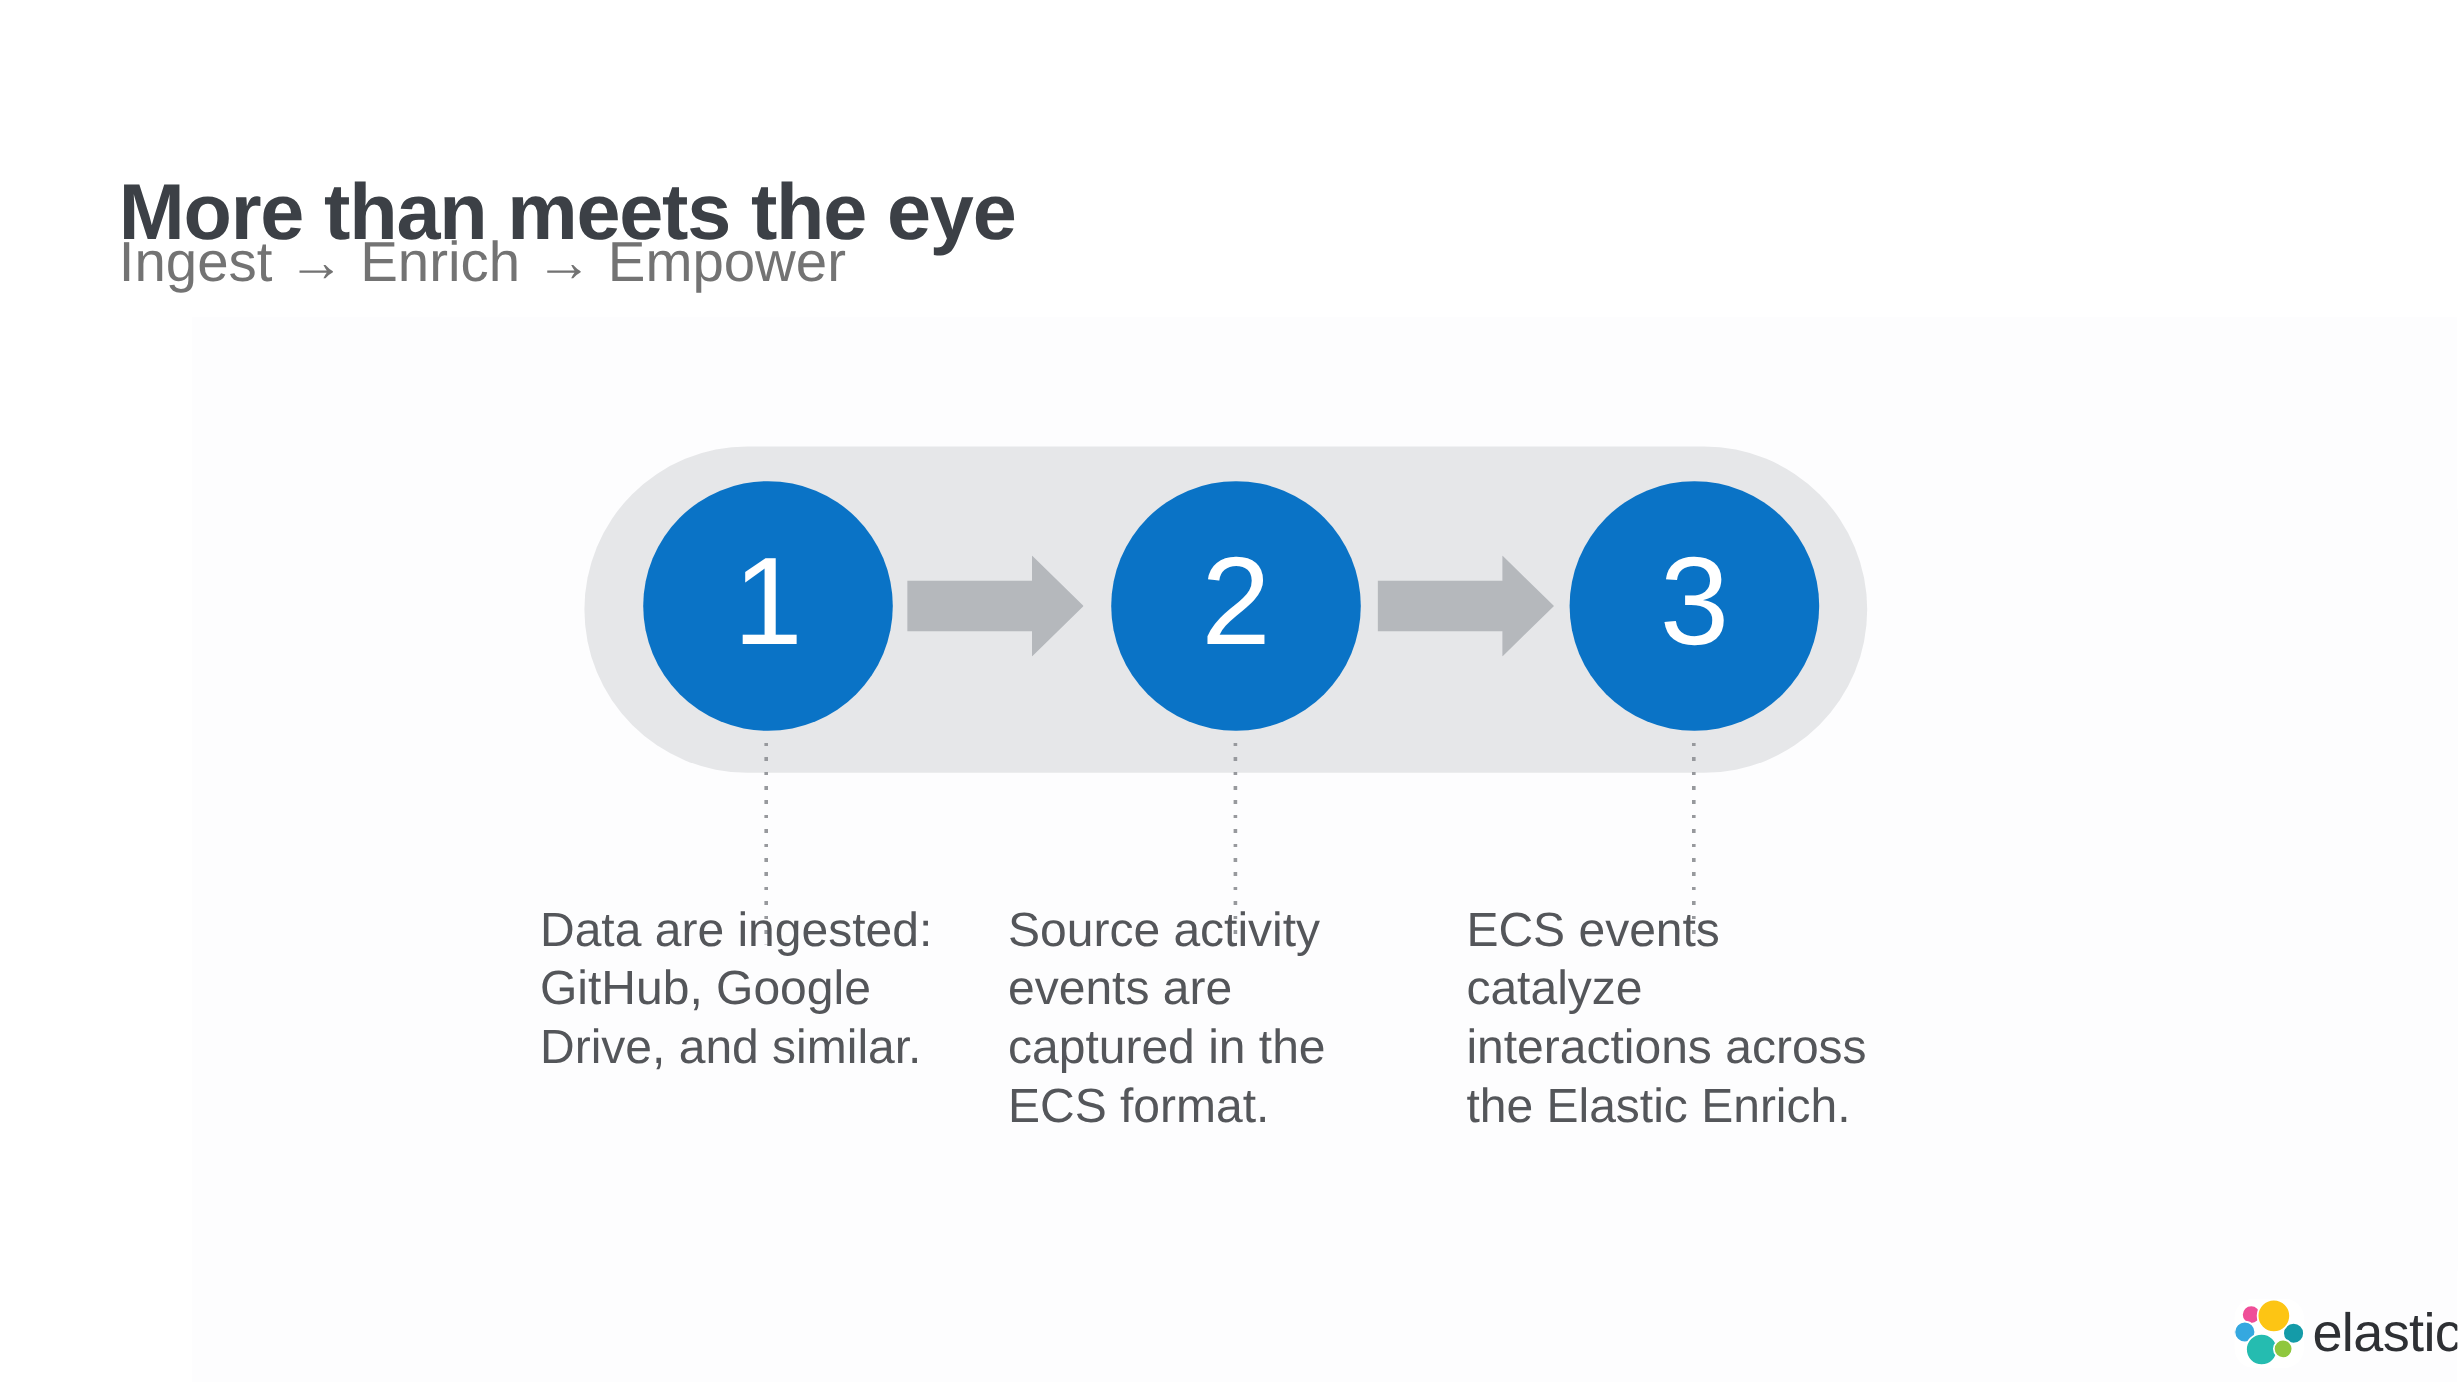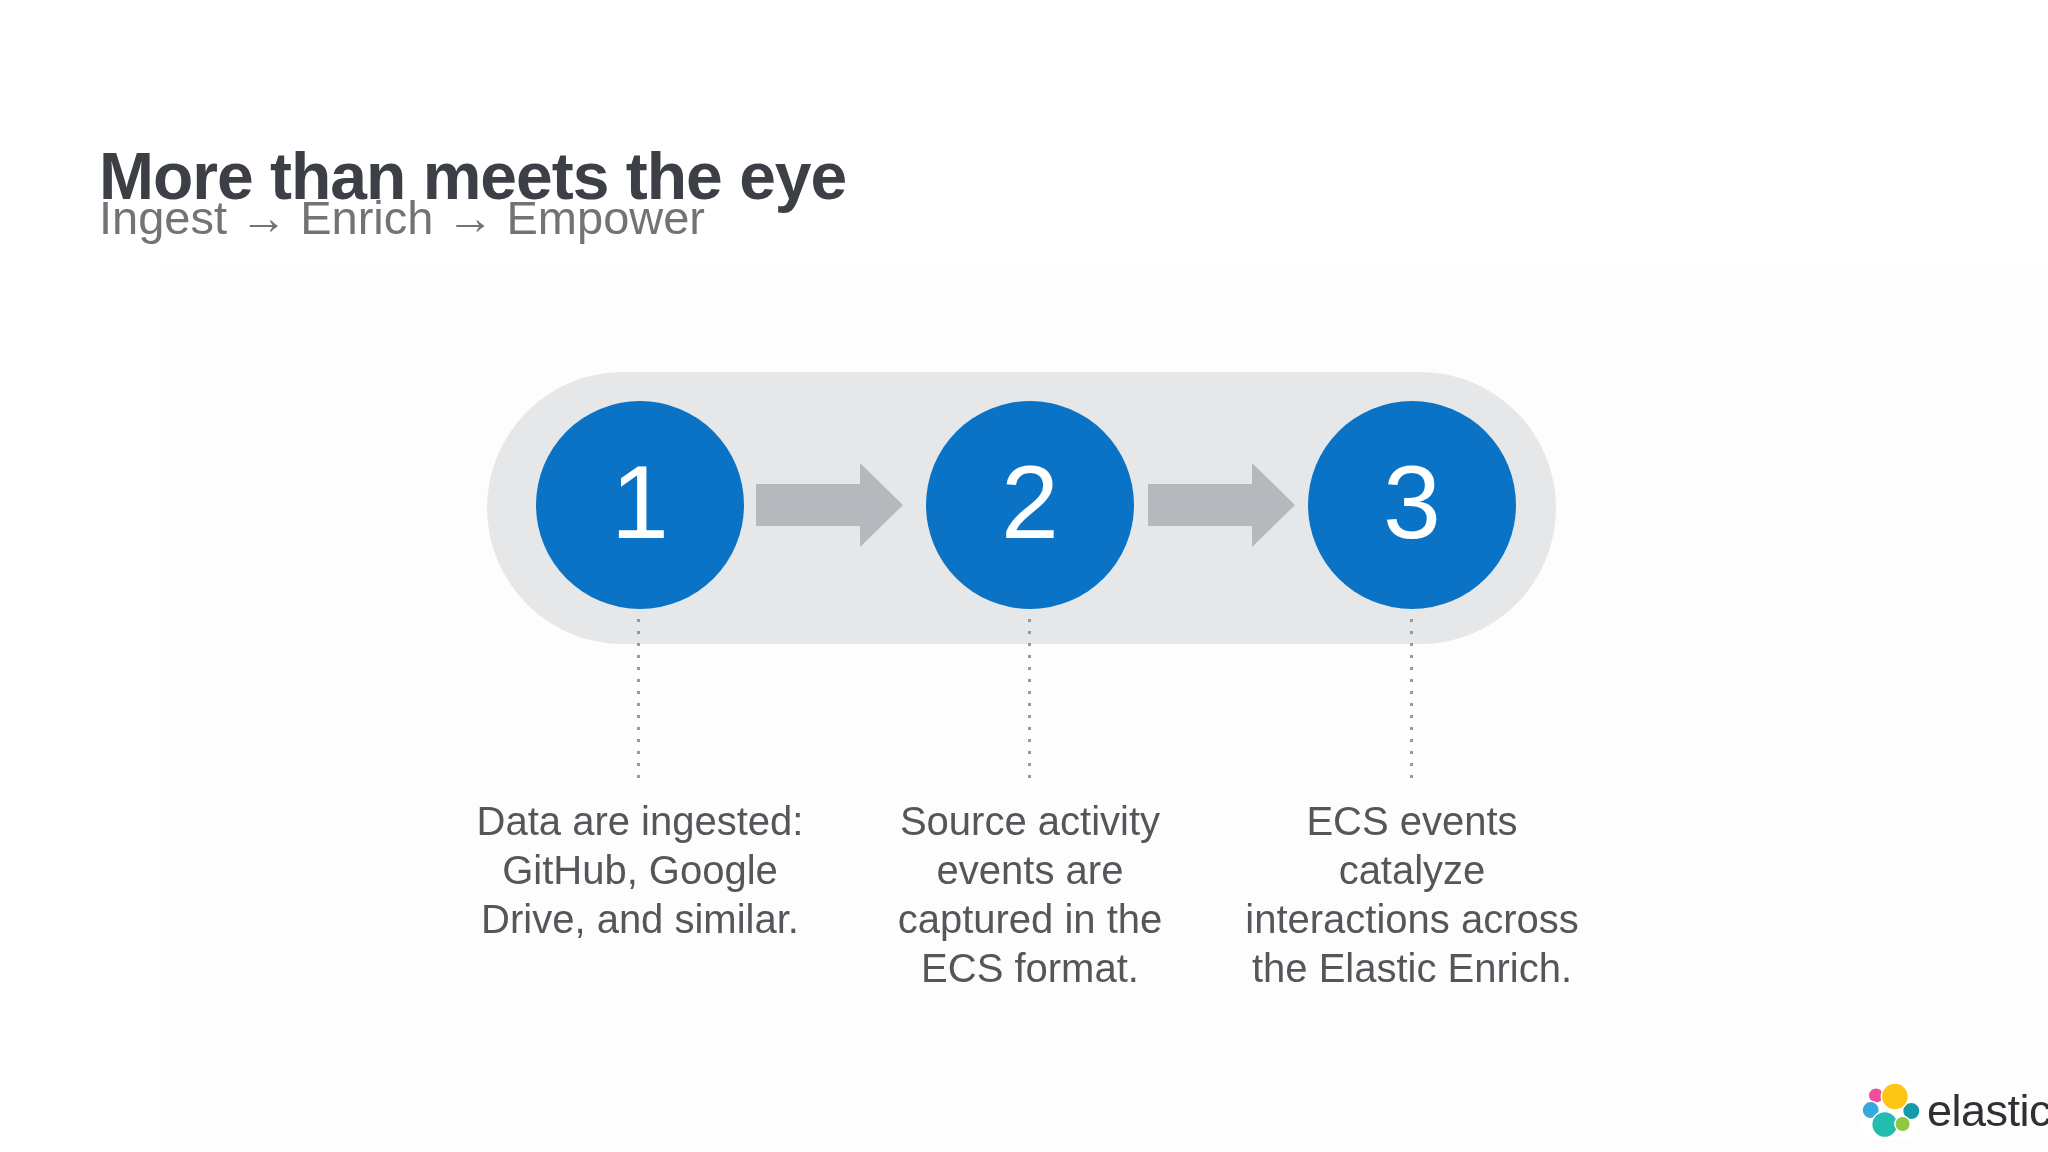--- a/index.html
+++ b/index.html
@@ -75,23 +75,23 @@
       to bottom,
       #97999d 0px, #97999d 3px,
       transparent 3px, transparent 12px
     );
   }
   .dotted-connector.d1 { left: 637px; }
   .dotted-connector.d2 { left: 1028px; }
   .dotted-connector.d3 { left: 1410px; }
   .step-caption {
     position: absolute;
-    top: 797px;
+    top: 751px;
     width: 380px;
-    text-align: center;
+    text-align: left;
     font-size: 40px;
     line-height: 49px;
     color: #54565a;
     white-space: pre-line;
   }
   .step-caption.t1 { left: 450px; }
   .step-caption.t2 { left: 840px; }
   .step-caption.t3 { left: 1222px; }
   .logo-footer {
     position: absolute;

